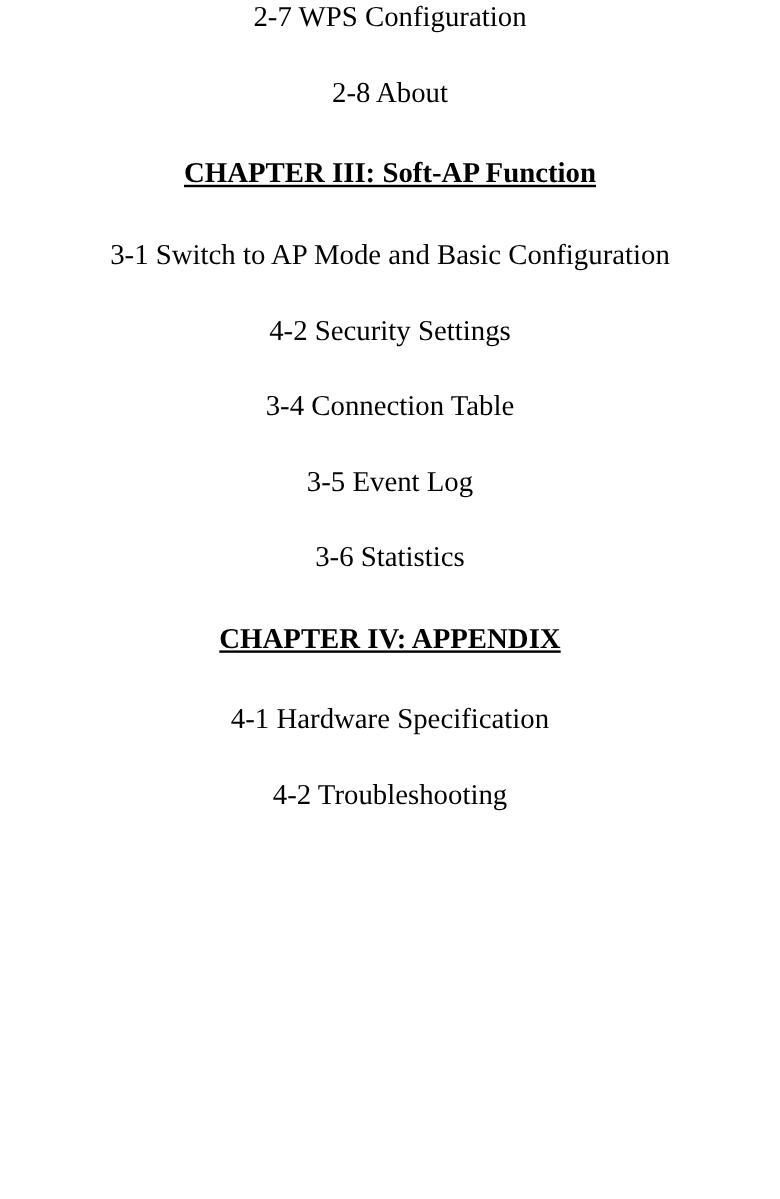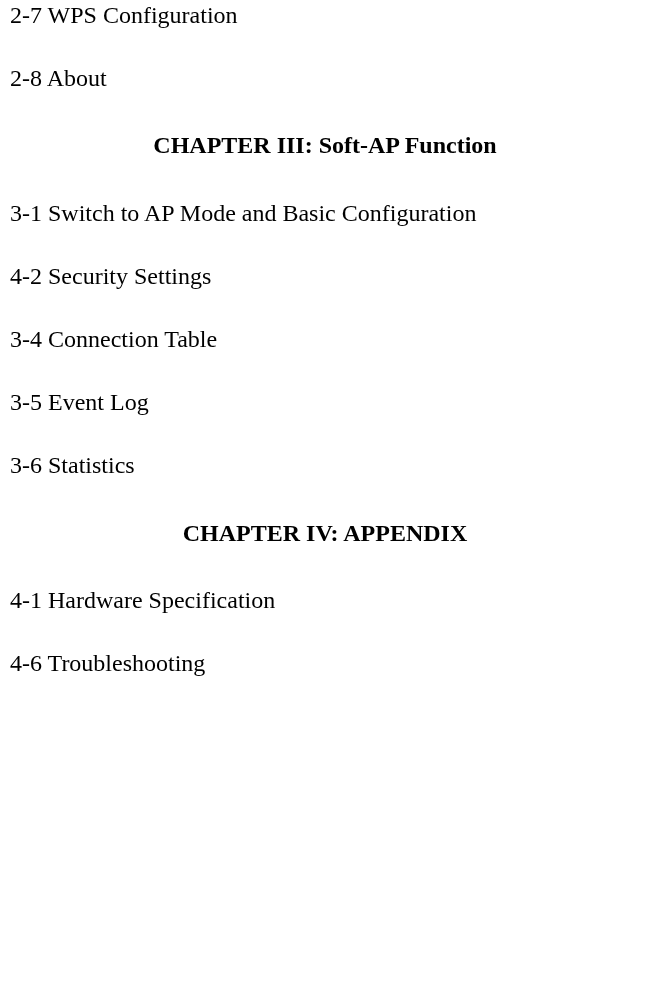--- a/index.html
+++ b/index.html
@@ -8,37 +8,39 @@
       color: #000;
       background: #fff;
       width: 650px;
       margin: 0;
       padding: 0 10px;
       box-sizing: border-box;
     }
     .toc-item {
       margin-bottom: 32px;
       line-height: 1.3;
+      text-align: center;
     }
     .chapter-heading {
       font-weight: bold;
       text-align: center;
       margin-top: 36px;
       margin-bottom: 36px;
       line-height: 1.3;
+      text-decoration: underline;
     }
   </style>
 </head>
 <body>
 
 <div>
   <div class="toc-item">2-7 WPS Configuration</div>
   <div class="toc-item">2-8  About</div>
   <div class="chapter-heading">CHAPTER III:    Soft-AP Function</div>
   <div class="toc-item">3-1 Switch to AP Mode and Basic Configuration</div>
   <div class="toc-item">4-2 Security Settings</div>
   <div class="toc-item">3-4 Connection Table</div>
   <div class="toc-item">3-5 Event Log</div>
   <div class="toc-item">3-6 Statistics</div>
   <div class="chapter-heading">CHAPTER IV:    APPENDIX</div>
   <div class="toc-item">4-1 Hardware Specification</div>
-  <div class="toc-item">4-6 Troubleshooting</div>
+  <div class="toc-item">4-2 Troubleshooting</div>
 </div>
 
 </body></html>

